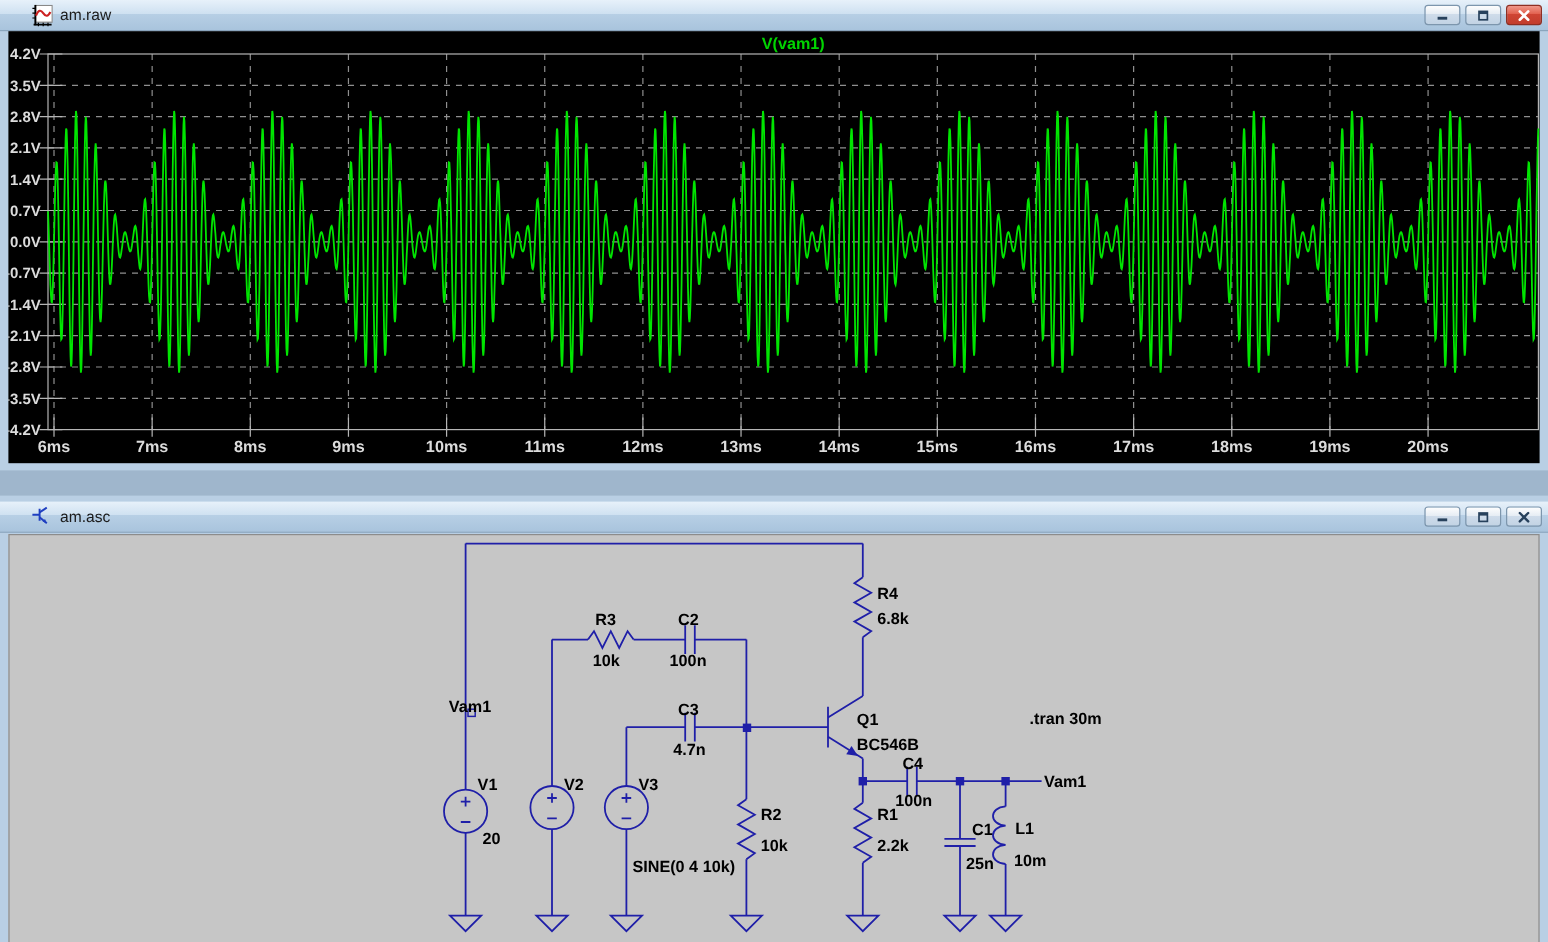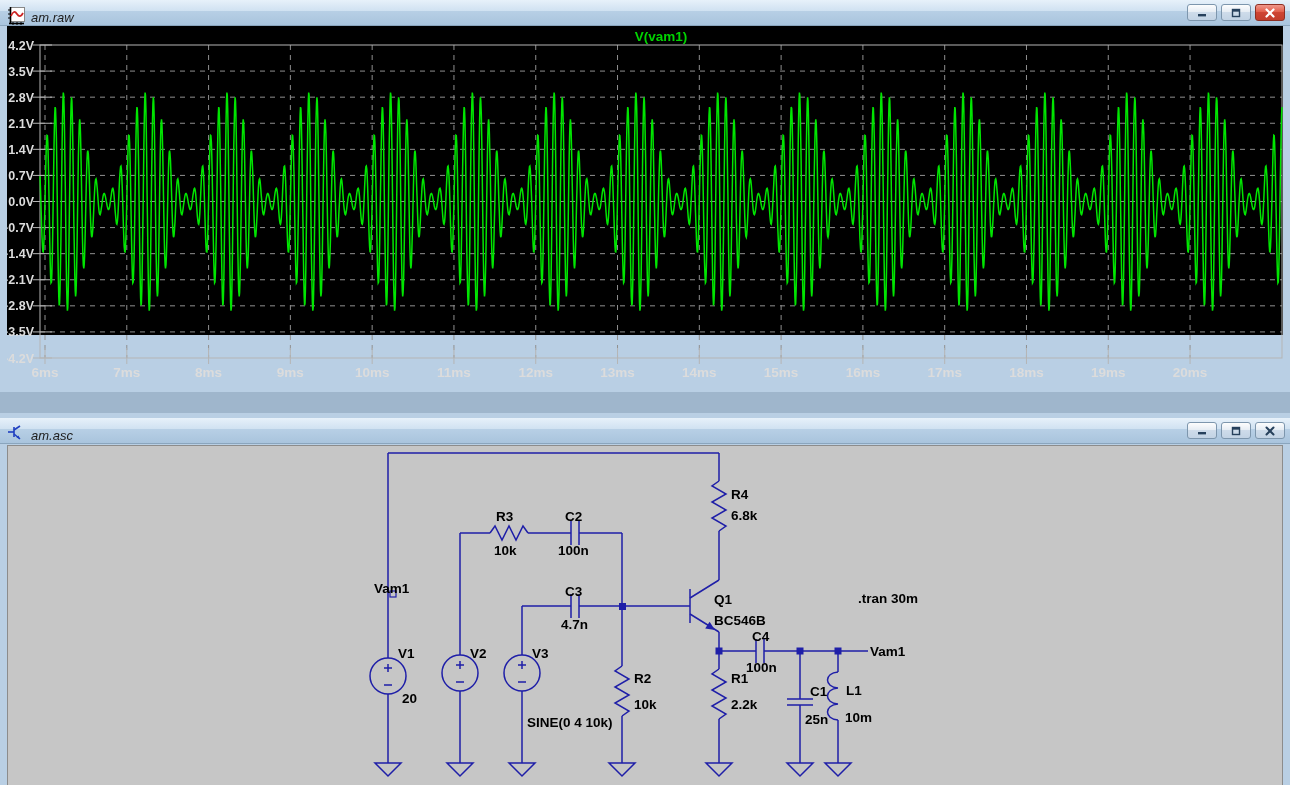--- a/index.html
+++ b/index.html
@@ -1,32 +1,32 @@
 <!DOCTYPE html>
 <html><head>
 <meta charset="utf-8">
 <style>
   * { margin:0; padding:0; box-sizing:border-box; }
   html,body { width:1290px; height:785px; overflow:hidden; background:#9fb6cc;
               font-family:"Liberation Sans","DejaVu Sans",sans-serif; }
   .window { position:absolute; left:0; width:1290px; }
   .titlebar { position:absolute; left:0; right:0; height:26px;
               background:linear-gradient(#e7f1fa, #cfe1f1 45%, #b7cfe5 46%, #a9c4dd);
-              border-bottom:1px solid #8aa5bd; display:flex; align-items:flex-end; padding:0 5px;font-style:italic; }
+              border-bottom:1px solid #8aa5bd; display:flex; align-items:center; padding:0 24px; }
   .titlebar .ticon { width:18px; height:18px; margin:0 6px 0 2px; flex:0 0 auto; }
   .titlebar .ttext { font-size:13px; color:#1c1c1c; }
   .winbtns { position:absolute; right:5px; top:4px; display:flex; gap:4px; }
   .wbtn { width:30px; height:17px; border:1px solid #7d96ad; border-radius:3px;
           background:linear-gradient(#fdfdfd,#e6edf4 45%,#cfdcea 46%,#c2d3e4);
           display:flex; align-items:center; justify-content:center; padding:0; cursor:default; }
   .wbtn.red { background:linear-gradient(#f0988b,#e2604d 45%,#cf4534 46%,#c23d2c);
               border-color:#8e2f23; }
   
   #plot-window { top:0; height:392px; background:#b9cfe4; }
-  #plot-pane { position:absolute; left:7px; top:26px; width:1276px; height:309px; background:#000; }
+  #plot-pane { position:absolute; left:7px; top:26px; width:1276px; height:360px; background:#000; }
   #plot-svg { display:block; }
   
   #schem-window { top:413px; height:393px; background:#b9cfe4; }
   #schem-window .titlebar { top:5px; }
   #schem-canvas { position:absolute; left:7px; top:32px; width:1276px; height:347px;
                   background:#c6c6c6; border:1px solid #8c8c8c; }
   #schem-svg { display:block; }
   .wire path, .wire polyline { stroke:#1f1fa8; stroke-width:1.5; fill:none; }
   .sym path, .sym polyline, .sym circle, .sym line, .sym rect { stroke:#1f1fa8; stroke-width:1.5; fill:none; }
   .junction rect { fill:#1f1fa8; stroke:none; }

